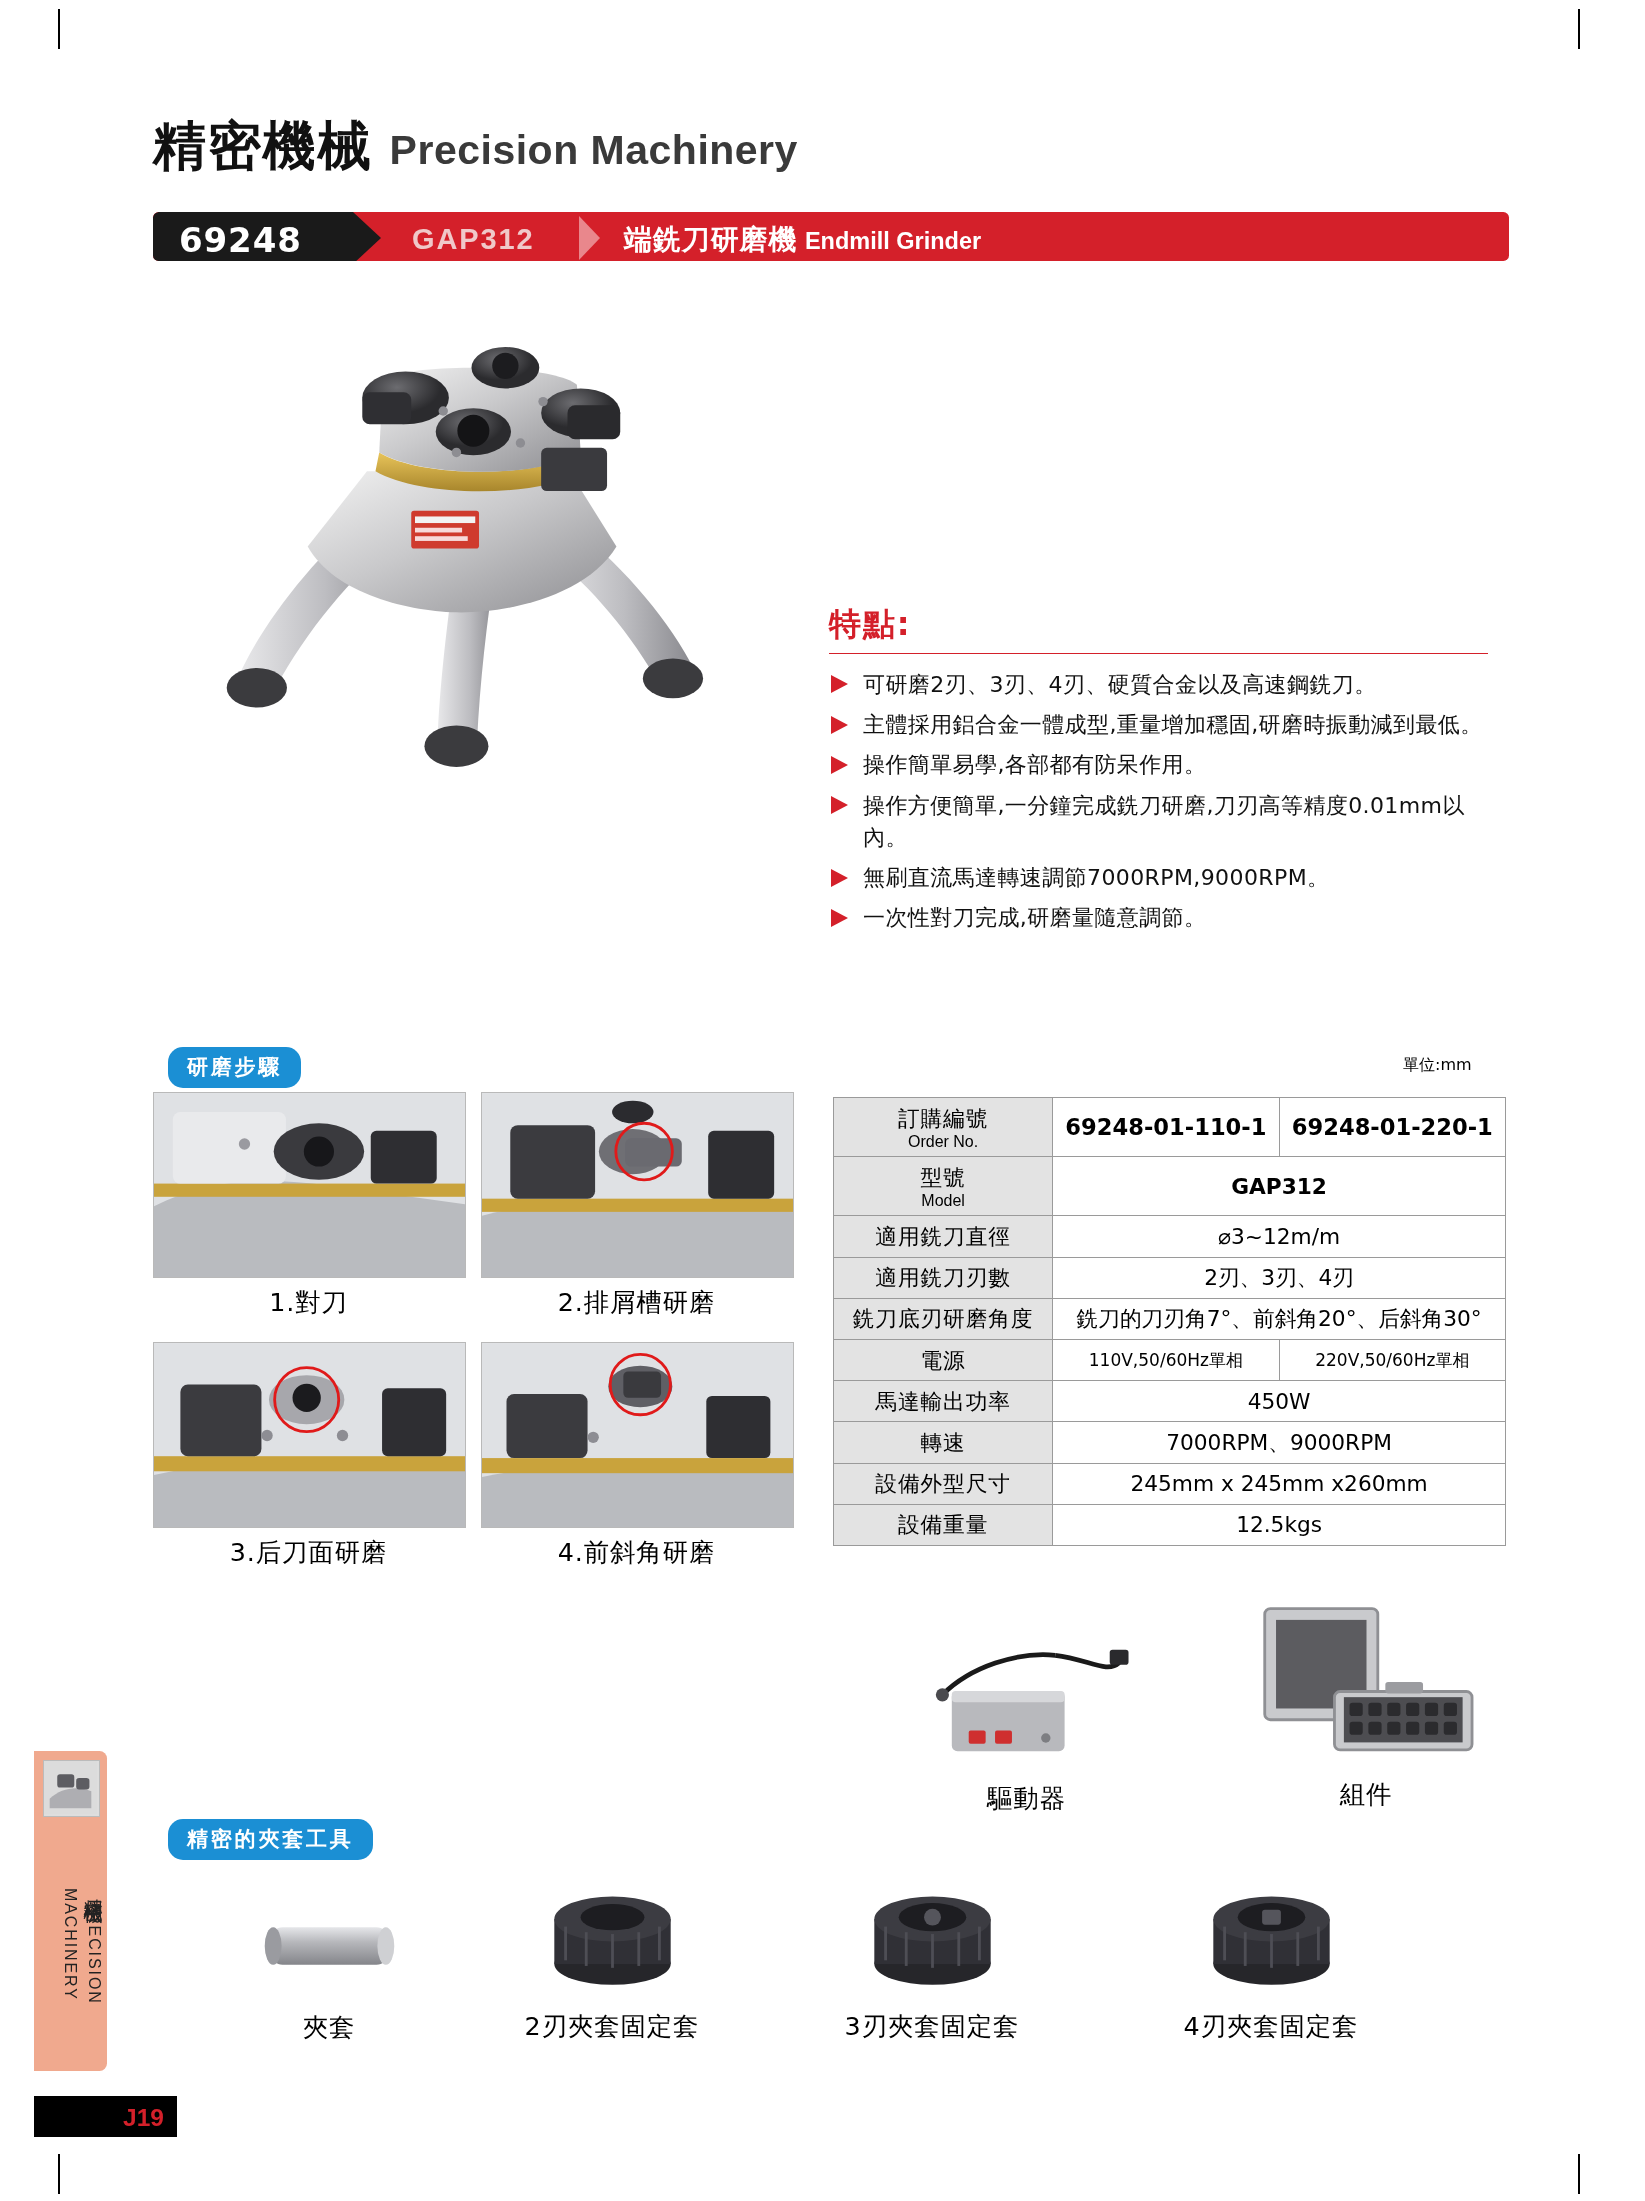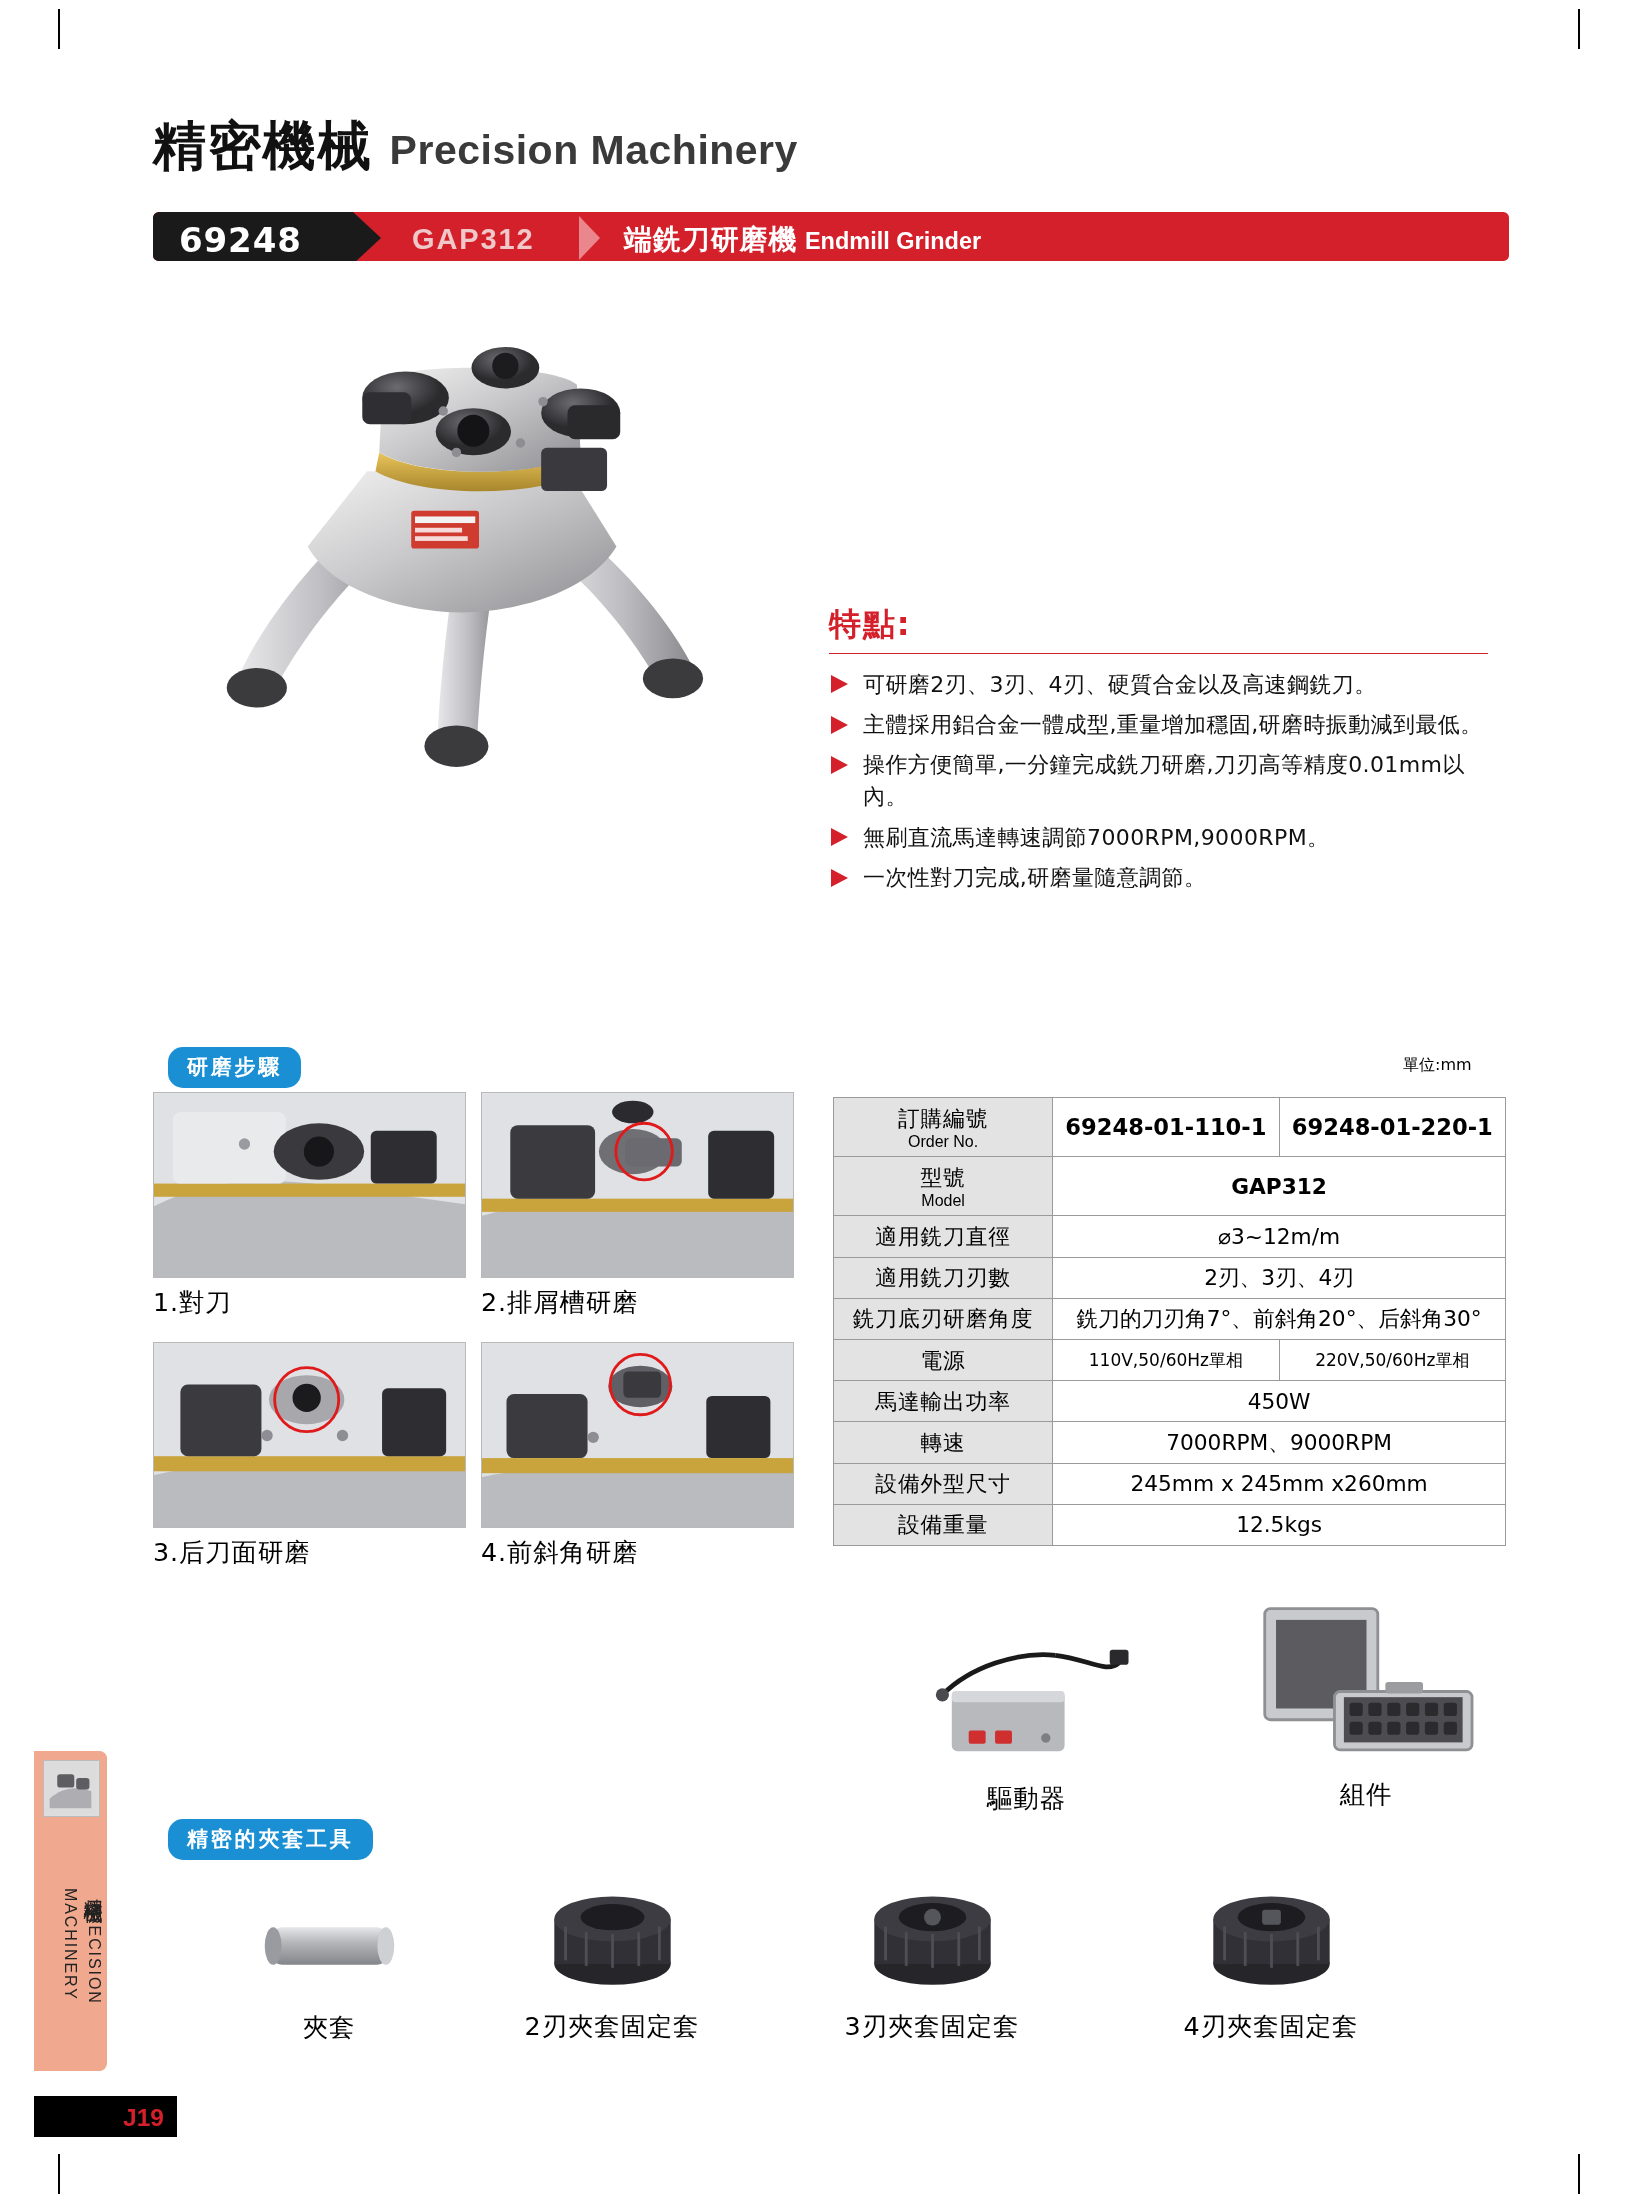--- a/index.html
+++ b/index.html
@@ -204,21 +204,21 @@
   }
   .step .ph {
     width: 311px;
     height: 184px;
     border: 0.9px solid #b9b9b9;
     background: #e9eaec;
     position: relative;
     overflow: hidden;
   }
   .step .cap {
-    text-align: left;
+    text-align: center;
     font-family: "DejaVu Sans", sans-serif;
     font-size: 25.4px;
     margin-top: 7.5px;
     letter-spacing: 0.9px;
   }
   #step1 { left: 0px;   top: 0px; }
   #step2 { left: 328px; top: 0px; }
   #step3 { left: 0px;   top: 250px; }
   #step4 { left: 328px; top: 250px; }
 
@@ -434,20 +434,21 @@
       <rect x="256" y="239" width="56" height="5" fill="#f7dada"></rect>
     </svg>
   </div>
 
   <div class="features">
     <h3>特點:</h3>
     <div class="rule"></div>
     <ul>
       <li><span class="tri"></span><span>可研磨2刃、3刃、4刃、硬質合金以及高速鋼銑刀。</span></li>
       <li><span class="tri"></span><span>主體採用鋁合金一體成型,重量增加穩固,研磨時振動減到最低。</span></li>
+      <li><span class="tri"></span><span>操作簡單易學,各部都有防呆作用。</span></li>
       <li><span class="tri"></span><span>操作方便簡單,一分鐘完成銑刀研磨,刀刃高等精度0.01mm以內。</span></li>
       <li><span class="tri"></span><span>無刷直流馬達轉速調節7000RPM,9000RPM。</span></li>
       <li><span class="tri"></span><span>一次性對刀完成,研磨量隨意調節。</span></li>
     </ul>
   </div>
 
   <div class="pill" id="pill-steps">研磨步驟</div>
 
   <div class="steps">
 

